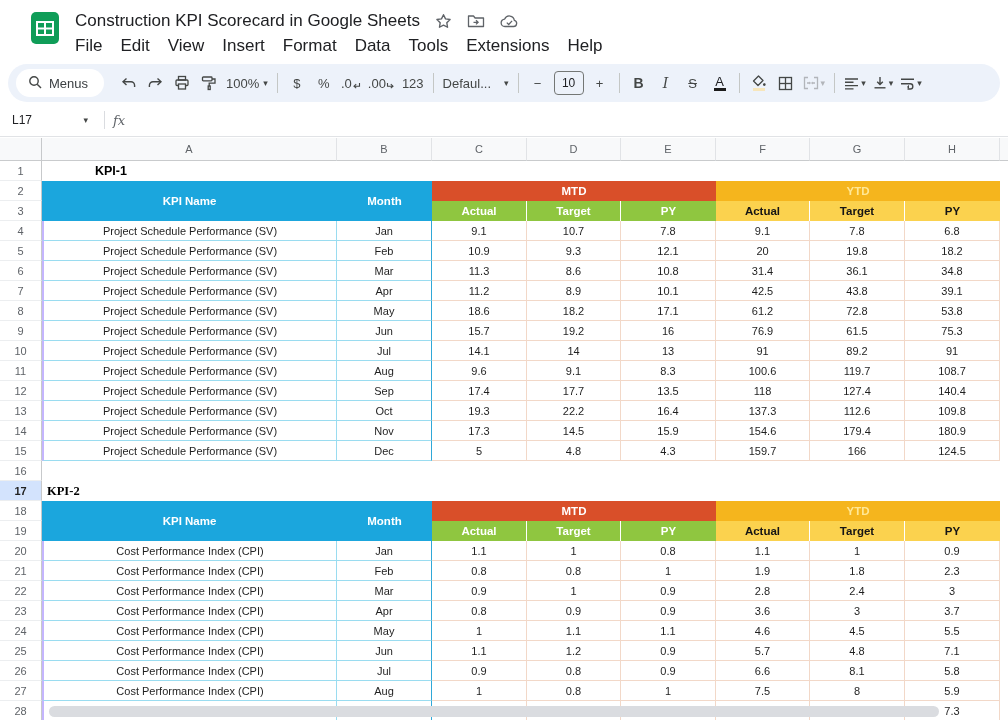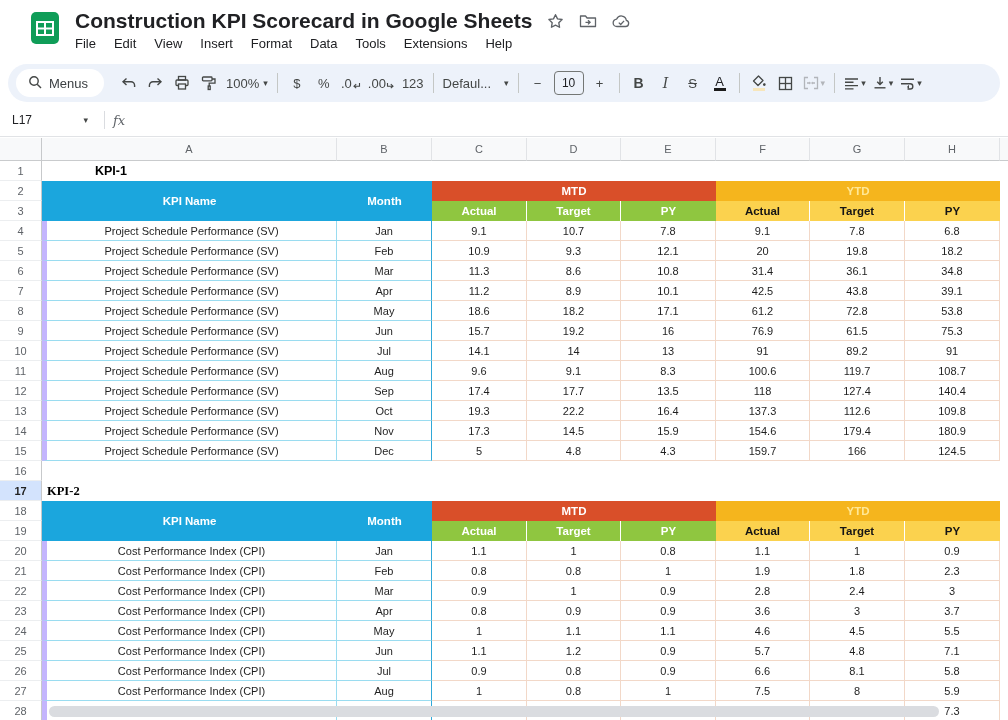--- a/index.html
+++ b/index.html
@@ -5,24 +5,24 @@
   * { box-sizing: border-box; margin: 0; padding: 0; }
   html,body { width:1008px; height:720px; overflow:hidden; background:#fff;
     font-family:"Liberation Sans", sans-serif; }
 
   
   .topbar { position:absolute; top:0; left:0; width:1008px; height:62px; background:#fff;
     display:flex; align-items:flex-start; padding:10px 0 0 28px; }
   .logo { margin-top:1px; flex:0 0 auto; }
   .topbar-text { margin-left:13px; }
   .title-row { display:flex; align-items:center; gap:15px; height:22px; }
-  .doc-title { font-size:21px; color:#202124;font-weight:bold; }
+  .doc-title { font-size:17px; color:#202124; }
   .title-ico { display:flex; align-items:center; }
   .menubar { display:flex; gap:2px; margin-top:3px; margin-left:-8px; }
-  .menu-item { font-size:13px; color:#202124; padding:1px 8px; border-radius:4px; cursor:default; }
+  .menu-item { font-size:17px; color:#202124; padding:1px 8px; border-radius:4px; cursor:default; }
 
   
   .toolbar { position:absolute; top:64px; left:8px; width:992px; height:38px;
     background:#edf2fa; border-radius:20px; display:flex; align-items:center;
     padding:0 8px; gap:1px; }
   .pill { background:#fff; border-radius:16px; height:28px; display:flex; align-items:center;
     gap:7px; padding:0 16px 0 12px; margin-right:10px; }
   .pill span { font-size:13px; color:#3c4043; }
   .tbtn { min-width:26px; height:26px; border-radius:4px; display:flex; align-items:center;
     justify-content:center; color:#444746; font-size:13px; padding:0 3px; }
@@ -77,21 +77,21 @@
     font-size:12.5px; color:#000; }
   .hdr-blue { background:#1ba6dd; color:#fff; font-weight:bold; font-size:11.5px; }
   .hdr-red { background:#d94f29; color:#fff; font-weight:bold; font-size:11.5px; }
   .hdr-gold { background:#f5b51d; color:#ffe897; font-weight:bold; font-size:11.5px; }
   .hdr-green { background:#8fc640; color:#fff; font-weight:bold; font-size:11.5px;
     border-right:1px solid #fff; }
   .hdr-lightgold { background:#fbd24e; color:#151515; font-weight:bold; font-size:11.5px;
     border-right:1px solid #fff; }
   .no-rb { border-right:none !important; }
   .d-ab { border-right:1px solid #9adcf0; border-bottom:1px solid #9adcf0; }
-  .d-ab.first { border-left:5px solid #c4b5fd; }
+  .d-ab.first { border-left:2px solid #c4b5fd; }
   .d-b { border-right:1px solid #2fa8d8; }
   .d-ch { border-right:1px solid #f2d8c8; border-bottom:1px solid #f2d8c8; }
 
   .hscroll { position:absolute; left:49px; bottom:3px; width:890px; height:11px;
     background:#dadce0; border-radius:6px; }
 </style>
 </head>
 <body>
 
 <div class="topbar">

